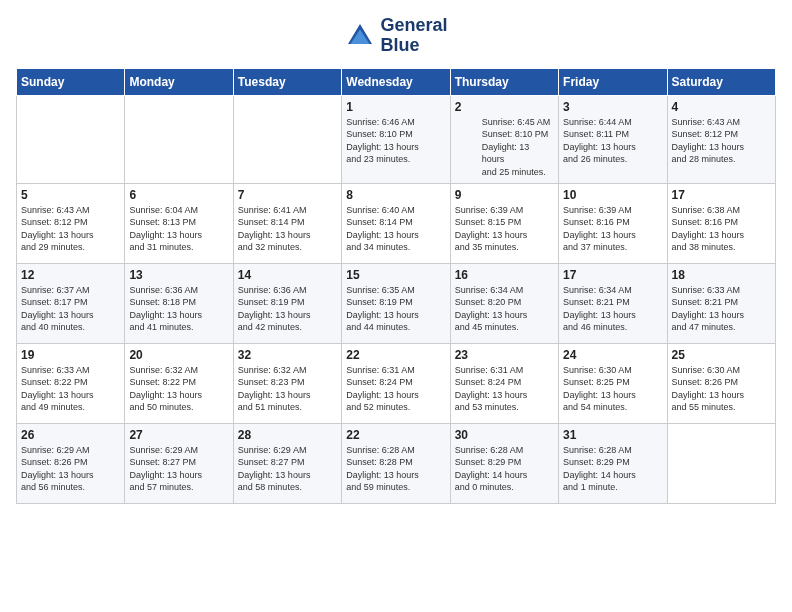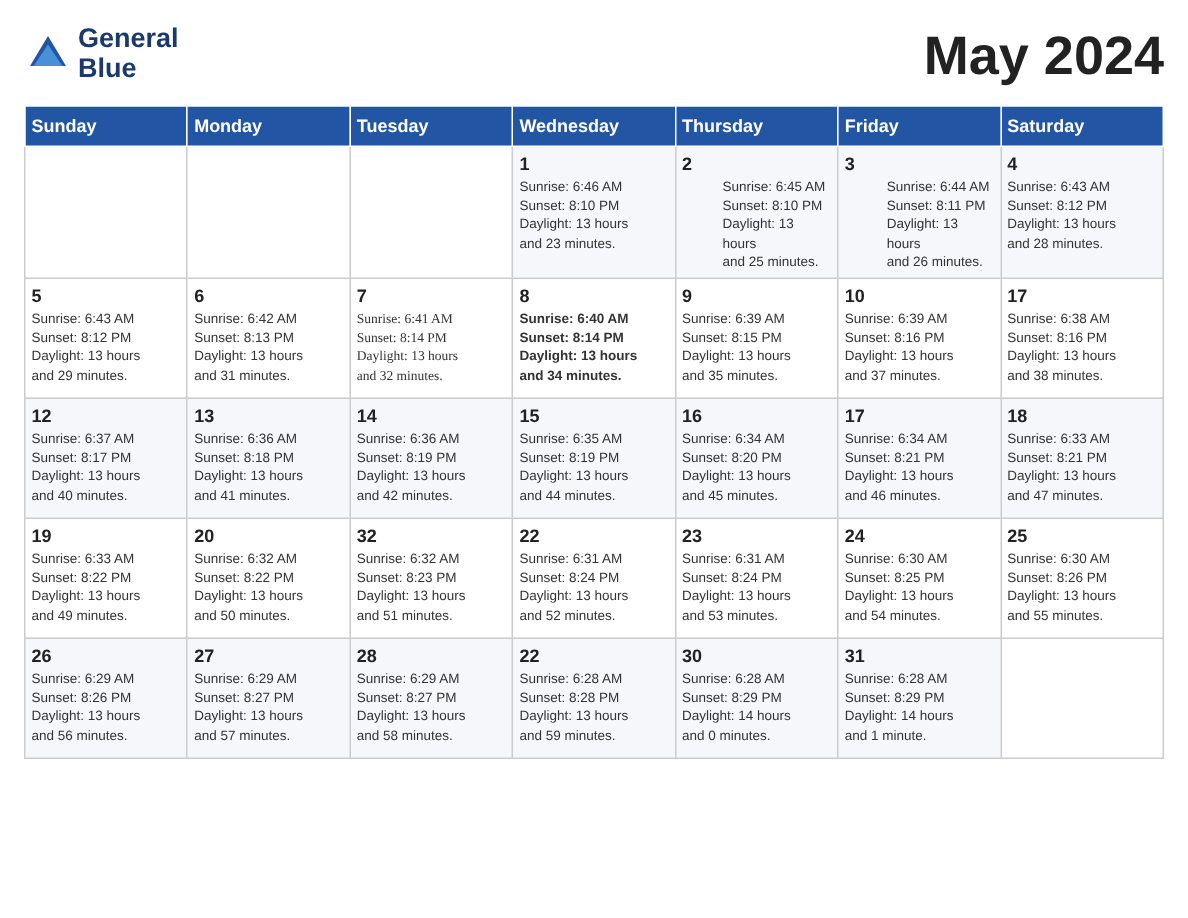--- a/index.html
+++ b/index.html
@@ -6,22 +6,23 @@
     body {
       font-family: Arial, sans-serif;
       background: #fff;
       width: 792px;
       min-height: 612px;
       padding: 16px;
     }
     .header {
       display: flex;
       justify-content: space-between;
-      align-items: flex-start;
+      align-items: center;
       margin-bottom: 12px;
+      flex-direction: column;
     }
     .logo {
       display: flex;
       align-items: center;
     }
     .logo-text {
       display: flex;
       flex-direction: column;
       font-size: 18px;
       font-weight: bold;
@@ -98,21 +99,20 @@
     <svg class="logo-icon" viewBox="0 0 40 40">
       <polygon points="20,5 35,30 5,30" fill="#2255a4"></polygon>
       <polygon points="20,12 32,30 8,30" fill="#4a90d9"></polygon>
     </svg>
     <div class="logo-text">
       <span>General</span>
       <span>Blue</span>
     </div>
   </div>
   <div class="title-block">
-    <div class="month-year">May 2024</div>
   </div>
 </div>
 
 <table>
   <thead>
     <tr>
     <th>Sunday</th>
         <th>Monday</th>
         <th>Tuesday</th>
         <th>Wednesday</th>
@@ -135,21 +135,21 @@
         </td>
         <td>
           <span class="day-number">2</span>
           <div class="day-info" style="white-space: pre-line; margin-left: 27px;">Sunrise: 6:45 AM
 Sunset: 8:10 PM
 Daylight: 13 hours
 and 25 minutes.</div>
         </td>
         <td>
           <span class="day-number">3</span>
-          <div class="day-info" style="white-space: pre-line; margin-left: 28px;">Sunrise: 6:44 AM
+          <div class="day-info" style="white-space: pre-line;">Sunrise: 6:44 AM
 Sunset: 8:11 PM
 Daylight: 13 hours
 and 26 minutes.</div>
         </td>
         <td>
           <span class="day-number">4</span>
           <div class="day-info" style="white-space: pre-line;">Sunrise: 6:43 AM
 Sunset: 8:12 PM
 Daylight: 13 hours
 and 28 minutes.</div>
@@ -158,35 +158,35 @@
       <tr>
         <td>
           <span class="day-number">5</span>
           <div class="day-info" style="white-space: pre-line;">Sunrise: 6:43 AM
 Sunset: 8:12 PM
 Daylight: 13 hours
 and 29 minutes.</div>
         </td>
         <td>
           <span class="day-number">6</span>
-          <div class="day-info" style="white-space: pre-line;">Sunrise: 6:42 AM
+          <div class="day-info" style="white-space: pre-line;">Sunrise: 6:04 AM
 Sunset: 8:13 PM
 Daylight: 13 hours
 and 31 minutes.</div>
         </td>
         <td>
           <span class="day-number">7</span>
-          <div class="day-info" style="white-space: pre-line; font-family: Liberation Serif, serif;">Sunrise: 6:41 AM
+          <div class="day-info" style="white-space: pre-line;">Sunrise: 6:41 AM
 Sunset: 8:14 PM
 Daylight: 13 hours
 and 32 minutes.</div>
         </td>
         <td>
           <span class="day-number">8</span>
-          <div class="day-info" style="white-space: pre-line; font-weight: bold;">Sunrise: 6:40 AM
+          <div class="day-info" style="white-space: pre-line;">Sunrise: 6:40 AM
 Sunset: 8:14 PM
 Daylight: 13 hours
 and 34 minutes.</div>
         </td>
         <td>
           <span class="day-number">9</span>
           <div class="day-info" style="white-space: pre-line;">Sunrise: 6:39 AM
 Sunset: 8:15 PM
 Daylight: 13 hours
 and 35 minutes.</div>

